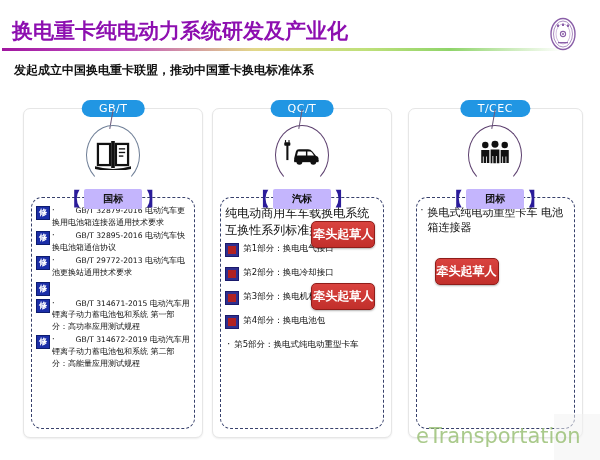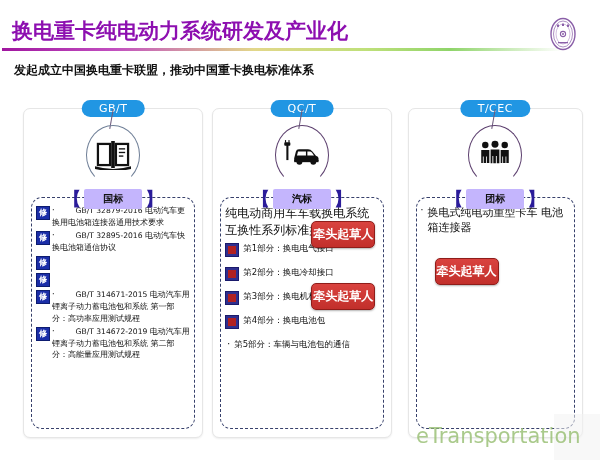--- a/index.html
+++ b/index.html
@@ -201,20 +201,21 @@
           <span class="gbtext"><span class="dot">·</span><span class="code">GB/T 32879-2016</span> <span>电动汽车更换用电池箱连接器通用技术要求</span></span>
         </div>
 
         <div class="gbrow">
           <span class="xiu">修</span>
           <span class="gbtext"><span class="dot">·</span><span class="code">GB/T 32895-2016</span> <span>电动汽车快换电池箱通信协议</span></span>
         </div>
 
         <div class="gbrow">
           <span class="xiu">修</span>
+          <span class="gbtext"><span class="dot">·</span><span class="code">GB/T 29772-2013</span> <span>电动汽车电池更换站通用技术要求</span></span>
         </div>
 
         <div class="gbrow">
           <span class="xiu">修</span>
         </div>
 
         <div class="gbrow">
           <span class="xiu">修</span>
           <span class="gbtext"><span class="dot">·</span><span class="code">GB/T 314671-2015</span> <span>电动汽车用锂离子动力蓄电池包和系统 第一部分：高功率应用测试规程</span></span>
         </div>
@@ -270,21 +271,21 @@
         <div class="qcrow">
           <span class="sqbadge"></span>
           <span class="qctext">第3部分：换电机构</span>
         </div>
         <div class="qcrow">
           <span class="sqbadge"></span>
           <span class="qctext">第4部分：换电电池包</span>
         </div>
         <div class="plainrow">
           <span class="plaindot">·</span>
-          <span class="qctext">第5部分：车辆与电池包的通信</span>
+          <span class="qctext">第5部分：换电式纯电动重型卡车</span>
         </div>
       </div>
     </div>
 
     <div class="card c3">
       <div class="pill">T/CEC</div>
       <div class="conn"></div>
       <div class="iconring purple"></div>
       <div class="iconwrap">
         <svg viewBox="0 0 42 34" width="34" height="28">

